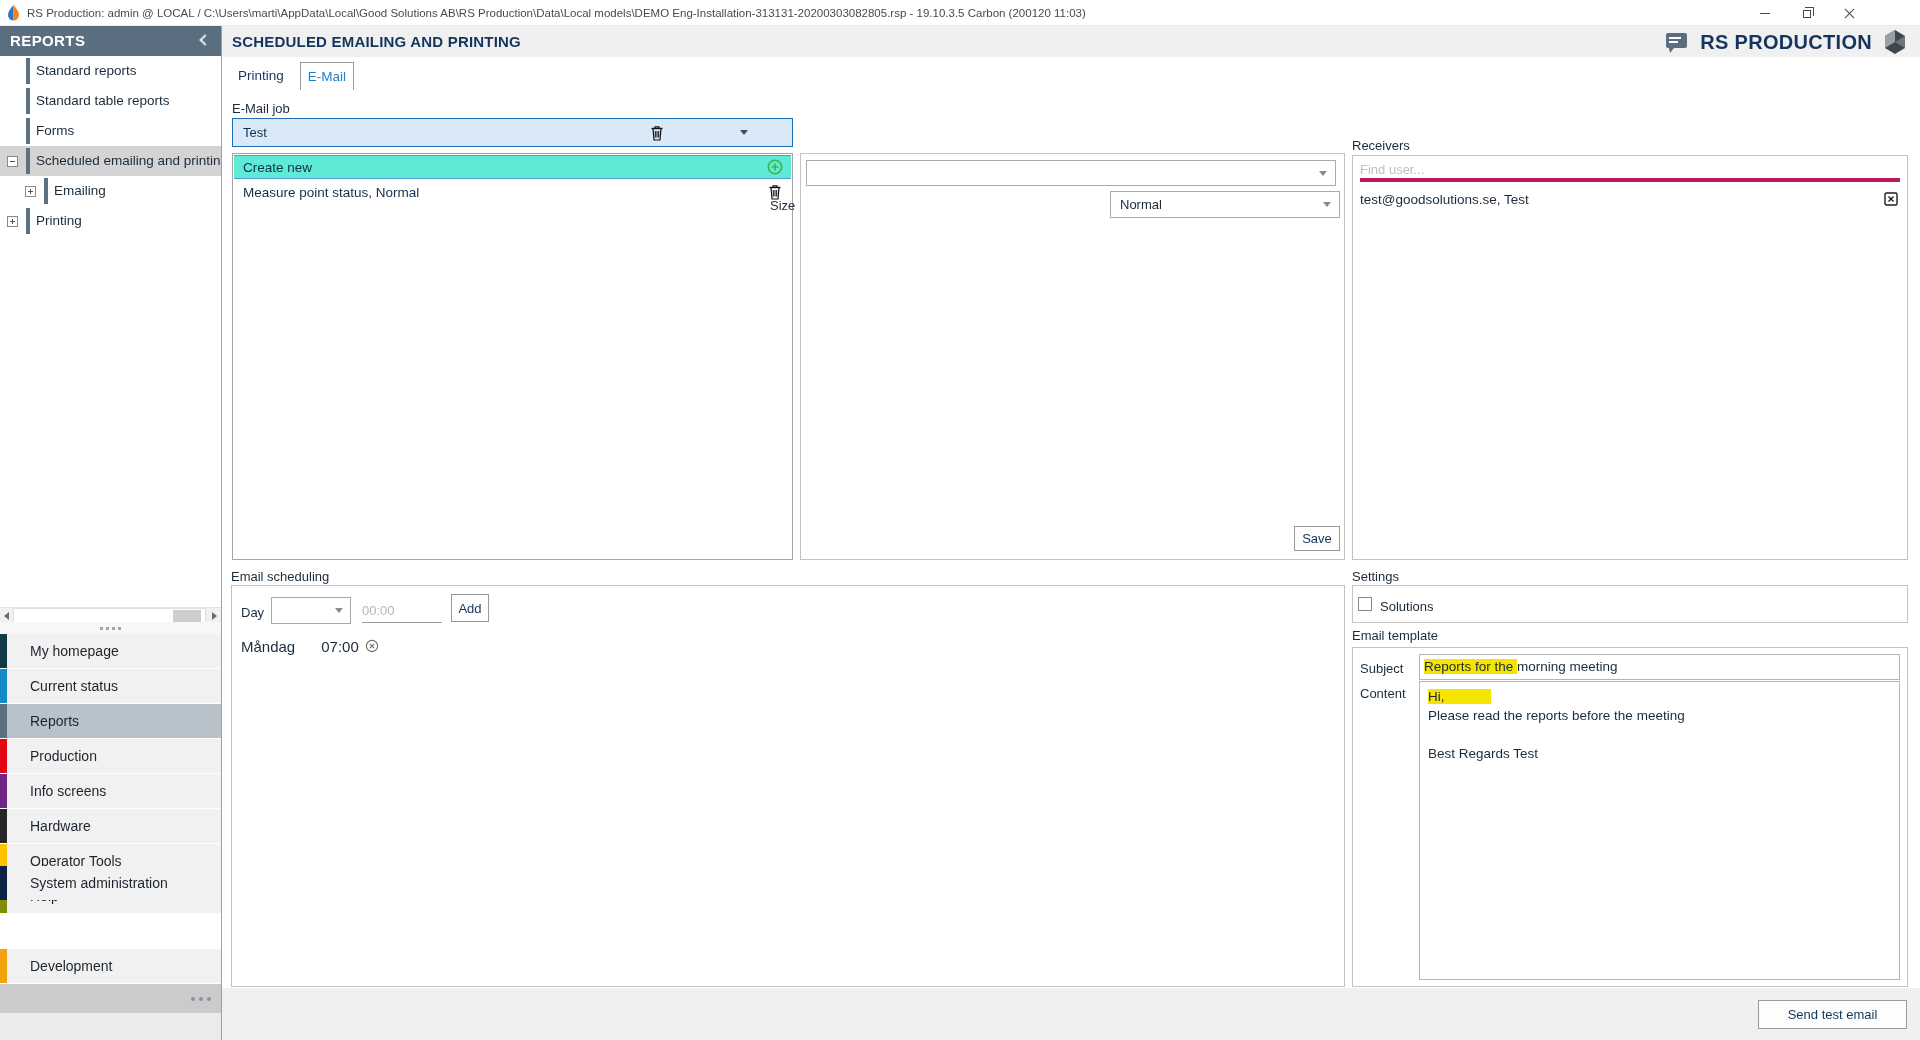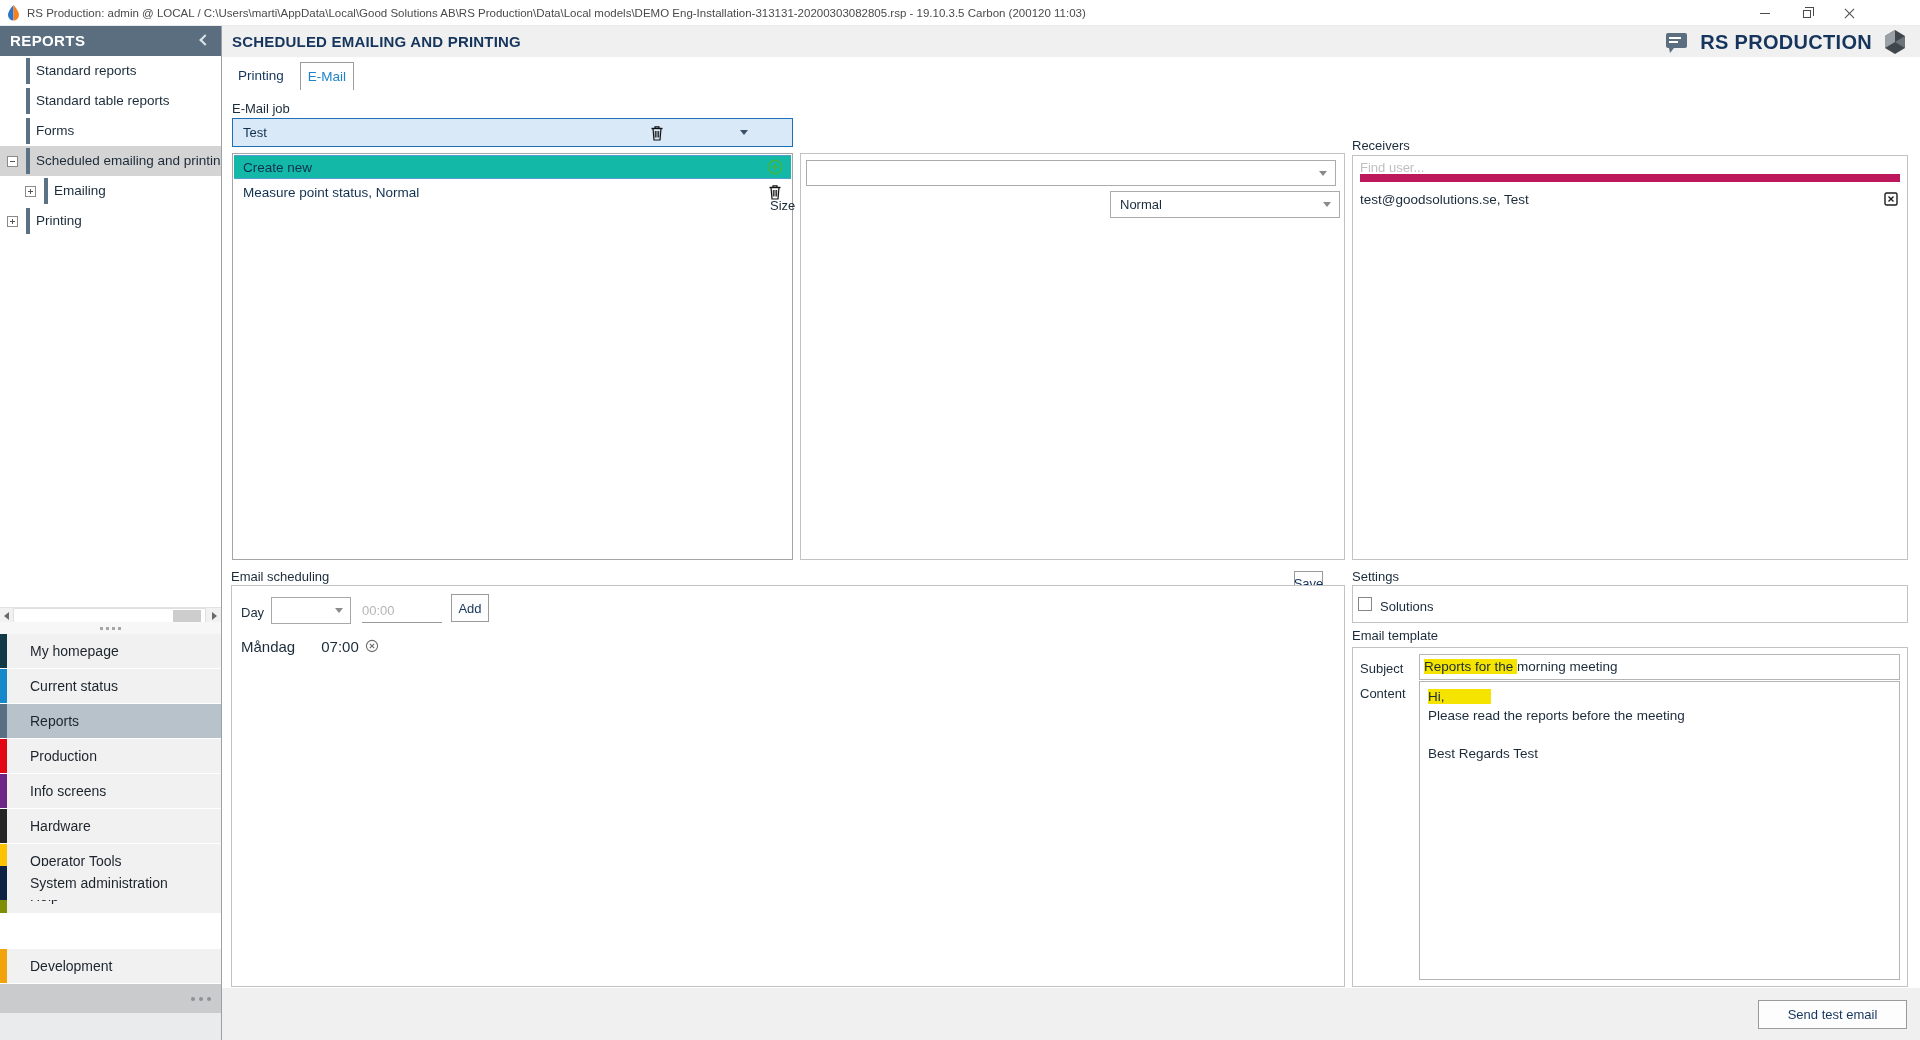--- a/index.html
+++ b/index.html
@@ -66,32 +66,32 @@
   .dd-arrow { width:0; height:0; border-left:4px solid transparent; border-right:4px solid transparent; border-top:5px solid #3c5166; }
   .btn { position:absolute; background:#fdfdfd; border:1px solid #9a9a9a; color:#16355c; font-size:13px; display:flex; align-items:center; justify-content:center; }
   .hl { background:#f5e400; }
   .hl-extend { background:#f5e400; padding-right:46px; }
 
   
   .job-combo { position:absolute; left:232px; top:118px; width:561px; height:29px; background:#d9e9f8; border:1px solid #1f6fb5; display:flex; align-items:center;justify-content:space-between; }
   .job-combo .val { flex:1; padding-left:10px; font-size:13px; color:#10304e; }
   .job-list { left:232px; top:153px; width:561px; height:407px; border-color:#a5a5a5; }
   .list-row { position:absolute; left:1px; width:557px; height:24px; display:flex; align-items:center; font-size:13.5px; color:#10304e; }
-  .list-row.sel { background:#14b8a6; border-top:1px solid #549bd0; border-bottom:1px solid #549bd0;align-items:center; }
+  .list-row.sel { background:#5eead4; border-top:1px solid #549bd0; border-bottom:1px solid #549bd0;align-items:center; }
   .list-row .rlabel { flex:1; padding-left:9px; }
 
   
   .mid-panel { left:800px; top:153px; width:545px; height:407px; }
   .report-select { position:absolute; left:806px; top:160px; width:530px; height:26px; background:#fff; border:1px solid #ababab; display:flex; align-items:center; justify-content:flex-end; padding-right:8px; }
   .size-select { position:absolute; left:1110px; top:191px; width:230px; height:27px; background:#fff; border:1px solid #ababab; display:flex; align-items:center; }
   .size-select .val { flex:1; padding-left:9px; font-size:13px; color:#1b2b3a; }
 
   
   .recv-panel { left:1352px; top:155px; width:556px; height:405px; }
-  .find-input { position:absolute; left:1360px; top:160px; width:540px; height:22px; border:none; border-bottom:8px solid #be185d; font-size:13px; color:#14532d; outline:none; font-family:"Liberation Sans",sans-serif; background:transparent; }
+  .find-input { position:absolute; left:1360px; top:160px; width:540px; height:22px; border:none; border-bottom:4px solid #be185d; font-size:13px; color:#14532d; outline:none; font-family:"Liberation Sans",sans-serif; background:transparent; }
   .find-input::placeholder { color:#c0c0c0; }
   .recv-row { position:absolute; left:1354px; top:188px; width:552px; height:22px; display:flex; align-items:center; font-size:13.5px; color:#1b2b3a; }
   .recv-row .rlabel { flex:1; padding-left:6px; }
 
   
   .sched-panel { left:231px; top:585px; width:1114px; height:402px; }
   .day-select { position:absolute; left:271px; top:597px; width:80px; height:27px; background:#fff; border:1px solid #a8a8a8; display:flex; align-items:center; justify-content:flex-end; padding-right:7px; }
   .time-input { position:absolute; left:362px; top:598px; width:80px; height:25px; border:none; border-bottom:1px solid #9a9a9a; font-size:13px; color:#a16207; outline:none; font-family:"Liberation Sans",sans-serif; background:transparent; }
   .time-input::placeholder { color:#b5b5b5; }
   .sched-entry { position:absolute; left:241px; top:637px; height:18px; display:flex; align-items:center; font-size:15px; color:#1b2b3a; }
@@ -290,21 +290,21 @@
 
   <div class="panel mid-panel"></div>
   <div class="report-select">
     <span class="dd-arrow" style="border-top-color:#8a8a8a;"></span>
   </div>
   <div class="flabel" style="left:770px; top:198px;">Size</div>
   <div class="size-select">
     <span class="val">Normal</span>
     <span class="dd-arrow" style="margin-right:8px; border-top-color:#8a8a8a;"></span>
   </div>
-  <div class="btn" style="left:1294px; top:526px; width:29px; height:25px;margin-top:45px;">Save</div>
+  <div class="btn" style="left:1294px; top:526px; width:46px; height:25px;">Save</div>
 
   <div class="flabel" style="left:1352px; top:138px;">Receivers</div>
   <div class="panel recv-panel"></div>
   <input class="find-input" type="text" placeholder="Find user..." style="">
   <div class="recv-row">
     <span class="rlabel">test@goodsolutions.se, Test</span>
     <svg width="14" height="14" viewBox="0 0 14 14" style="margin-right:8px;">
       <rect x="1" y="1" width="12" height="12" rx="1.5" fill="none" stroke="#1c1c1c" stroke-width="1.4"></rect>
       <path d="M4.5 4.5 l5 5 M9.5 4.5 l-5 5" stroke="#1c1c1c" stroke-width="1.4"></path>
     </svg>

